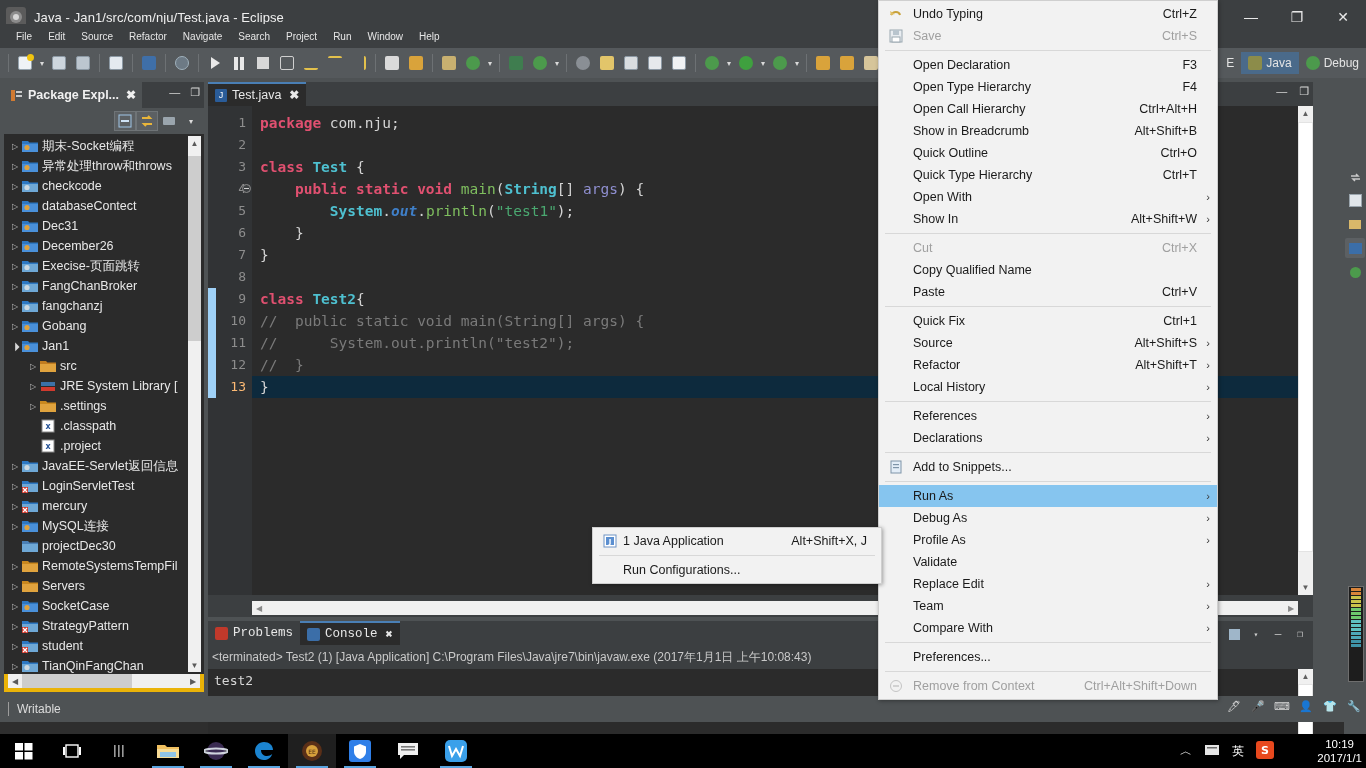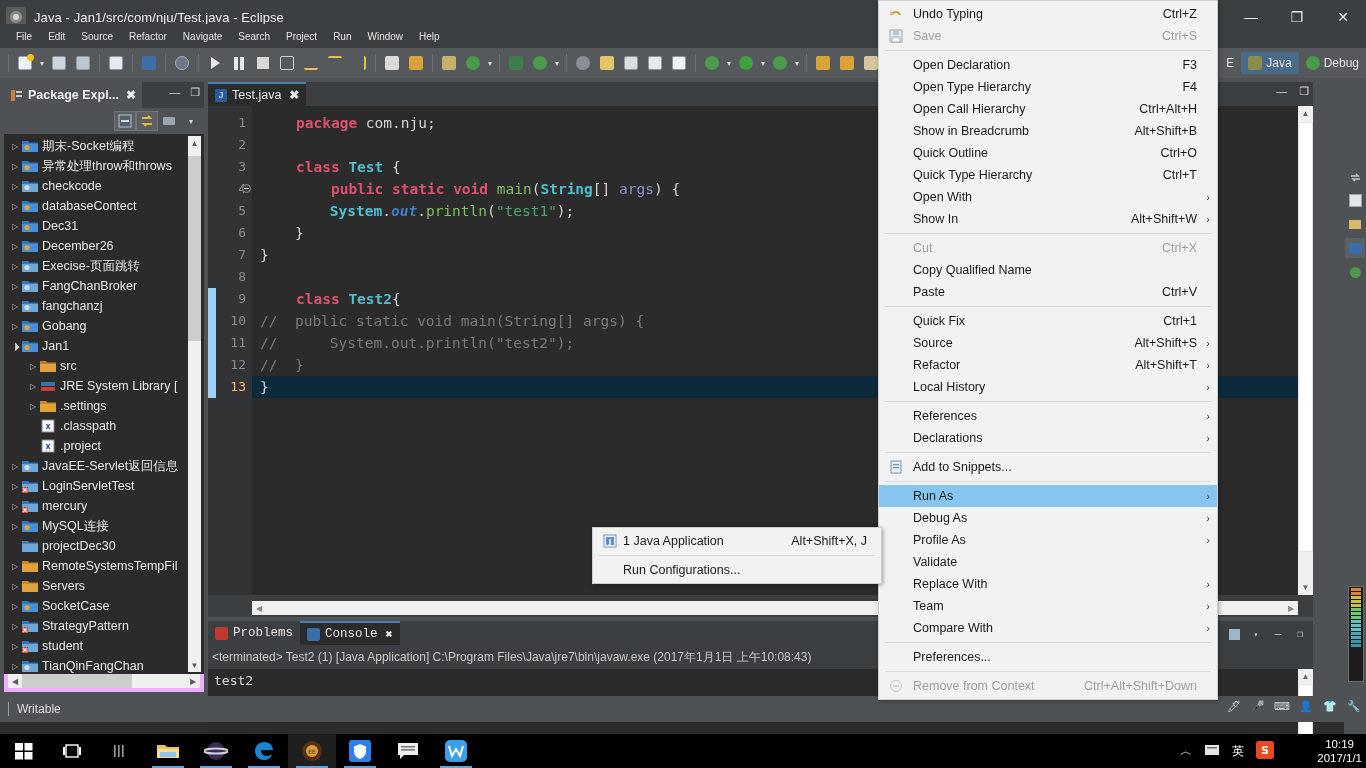--- a/index.html
+++ b/index.html
@@ -62,21 +62,21 @@
   .stopsq{width:12px;height:12px;background:#d8d8d8;}
   .persp-area{position:absolute;right:0;top:48px;height:30px;display:flex;align-items:center;}
   .persp-btn{display:flex;align-items:center;height:22px;padding:0 7px;color:#e4e4e4;font-size:12px;}
   .persp-btn.active{background:#4a6a8a;}
   .persp-ico{width:14px;height:14px;border-radius:2px;margin-right:4px;}
 
   
   .workarea { position:absolute; left:0; top:78px; width:1366px; height:618px; background:#4e5254; }
 
   
-  .pe { position:absolute; left:4px; top:4px; width:200px; height:610px; background:#f0abfc; }
+  .pe { position:absolute; left:4px; top:4px; width:200px; height:610px; background:#eab308; }
   .pe-tabrow { height:26px; background:#3c3f41; display:flex; align-items:center; position:relative;}
   .pe-tab {
     display:flex; align-items:center; height:26px; padding:0 6px;
     background:#4e5254; color:#f1f1f1; font-size:12.5px; font-weight:bold;
   }
   .pe-tab .tabico{width:13px;height:13px;margin-right:5px;display:inline-block;}
   .pe-tab .x { margin-left:7px; font-size:12px; font-weight:bold; color:#f0f0f0;}
   .pe-min-max { position:absolute; right:4px; top:4px; display:flex; gap:10px; color:#d6d6d6; font-size:11px;}
   .pe-toolrow { height:26px; background:#4e5254; display:flex; align-items:center; justify-content:flex-end; padding-right:2px;}
   .pe-toolrow .ti { width:22px;height:20px;display:flex;align-items:center;justify-content:center;}
@@ -111,21 +111,21 @@
   .ed-body{position:absolute;left:0;top:24px;width:1105px;height:489px;background:#2b2b2b;display:flex;}
   .ed-leftbar{width:8px;height:489px;background:#313335;position:relative;}
   .ed-gutter{width:36px;height:489px;background:#313335;padding-top:6px;position:relative;}
   .gnum{height:22px;line-height:22px;text-align:right;padding-right:6px;color:#8d8d8d;
         font-family:"DejaVu Sans Mono", monospace;font-size:13px;}
   .gnum.hi{color:#fdba74;}
   .ed-code{flex:1;height:489px;padding-top:6px;position:relative;overflow:hidden;}
   .cline{height:22px;line-height:22px;font-family:"DejaVu Sans Mono", monospace;font-size:14.5px;
          color:#d4d4d4;white-space:pre;padding-left:8px;}
   .cline.cur{background:#0d2a3d;}
-  .kw{color:#e05070;font-weight:bold;margin-left:36px;}
+  .kw{color:#e05070;font-weight:bold;}
   .typ{color:#4ec0d0;font-weight:bold;}
   .mth{color:#7fbf5f;}
   .str{color:#4aa870;}
   .fldi{color:#3f7fc8;font-style:italic;font-weight:bold;}
   .par{color:#8f8fd0;}
   .cmt{color:#7a7a7a;}
   .selmark{position:absolute;left:0;width:8px;background:#9fd1f7;}
   .foldmark{position:absolute;left:26px;width:9px;height:9px;border:1px solid #8d8d8d;border-radius:50%;
             background:#3c3f41;}
   .foldmark:after{content:"";position:absolute;left:1px;top:3px;width:5px;height:1px;background:#cfcfcf;}
@@ -1050,21 +1050,21 @@
           <span class="arrow">›</span>
         </div>
         <div class="ctxitem">
           <span>Profile As</span>
           <span class="arrow">›</span>
         </div>
         <div class="ctxitem">
           <span>Validate</span>
         </div>
         <div class="ctxitem">
-          <span>Replace With</span>
+          <span>Replace Edit</span>
           <span class="arrow">›</span>
         </div>
         <div class="ctxitem">
           <span>Team</span>
           <span class="arrow">›</span>
         </div>
         <div class="ctxitem">
           <span>Compare With</span>
           <span class="arrow">›</span>
         </div>

